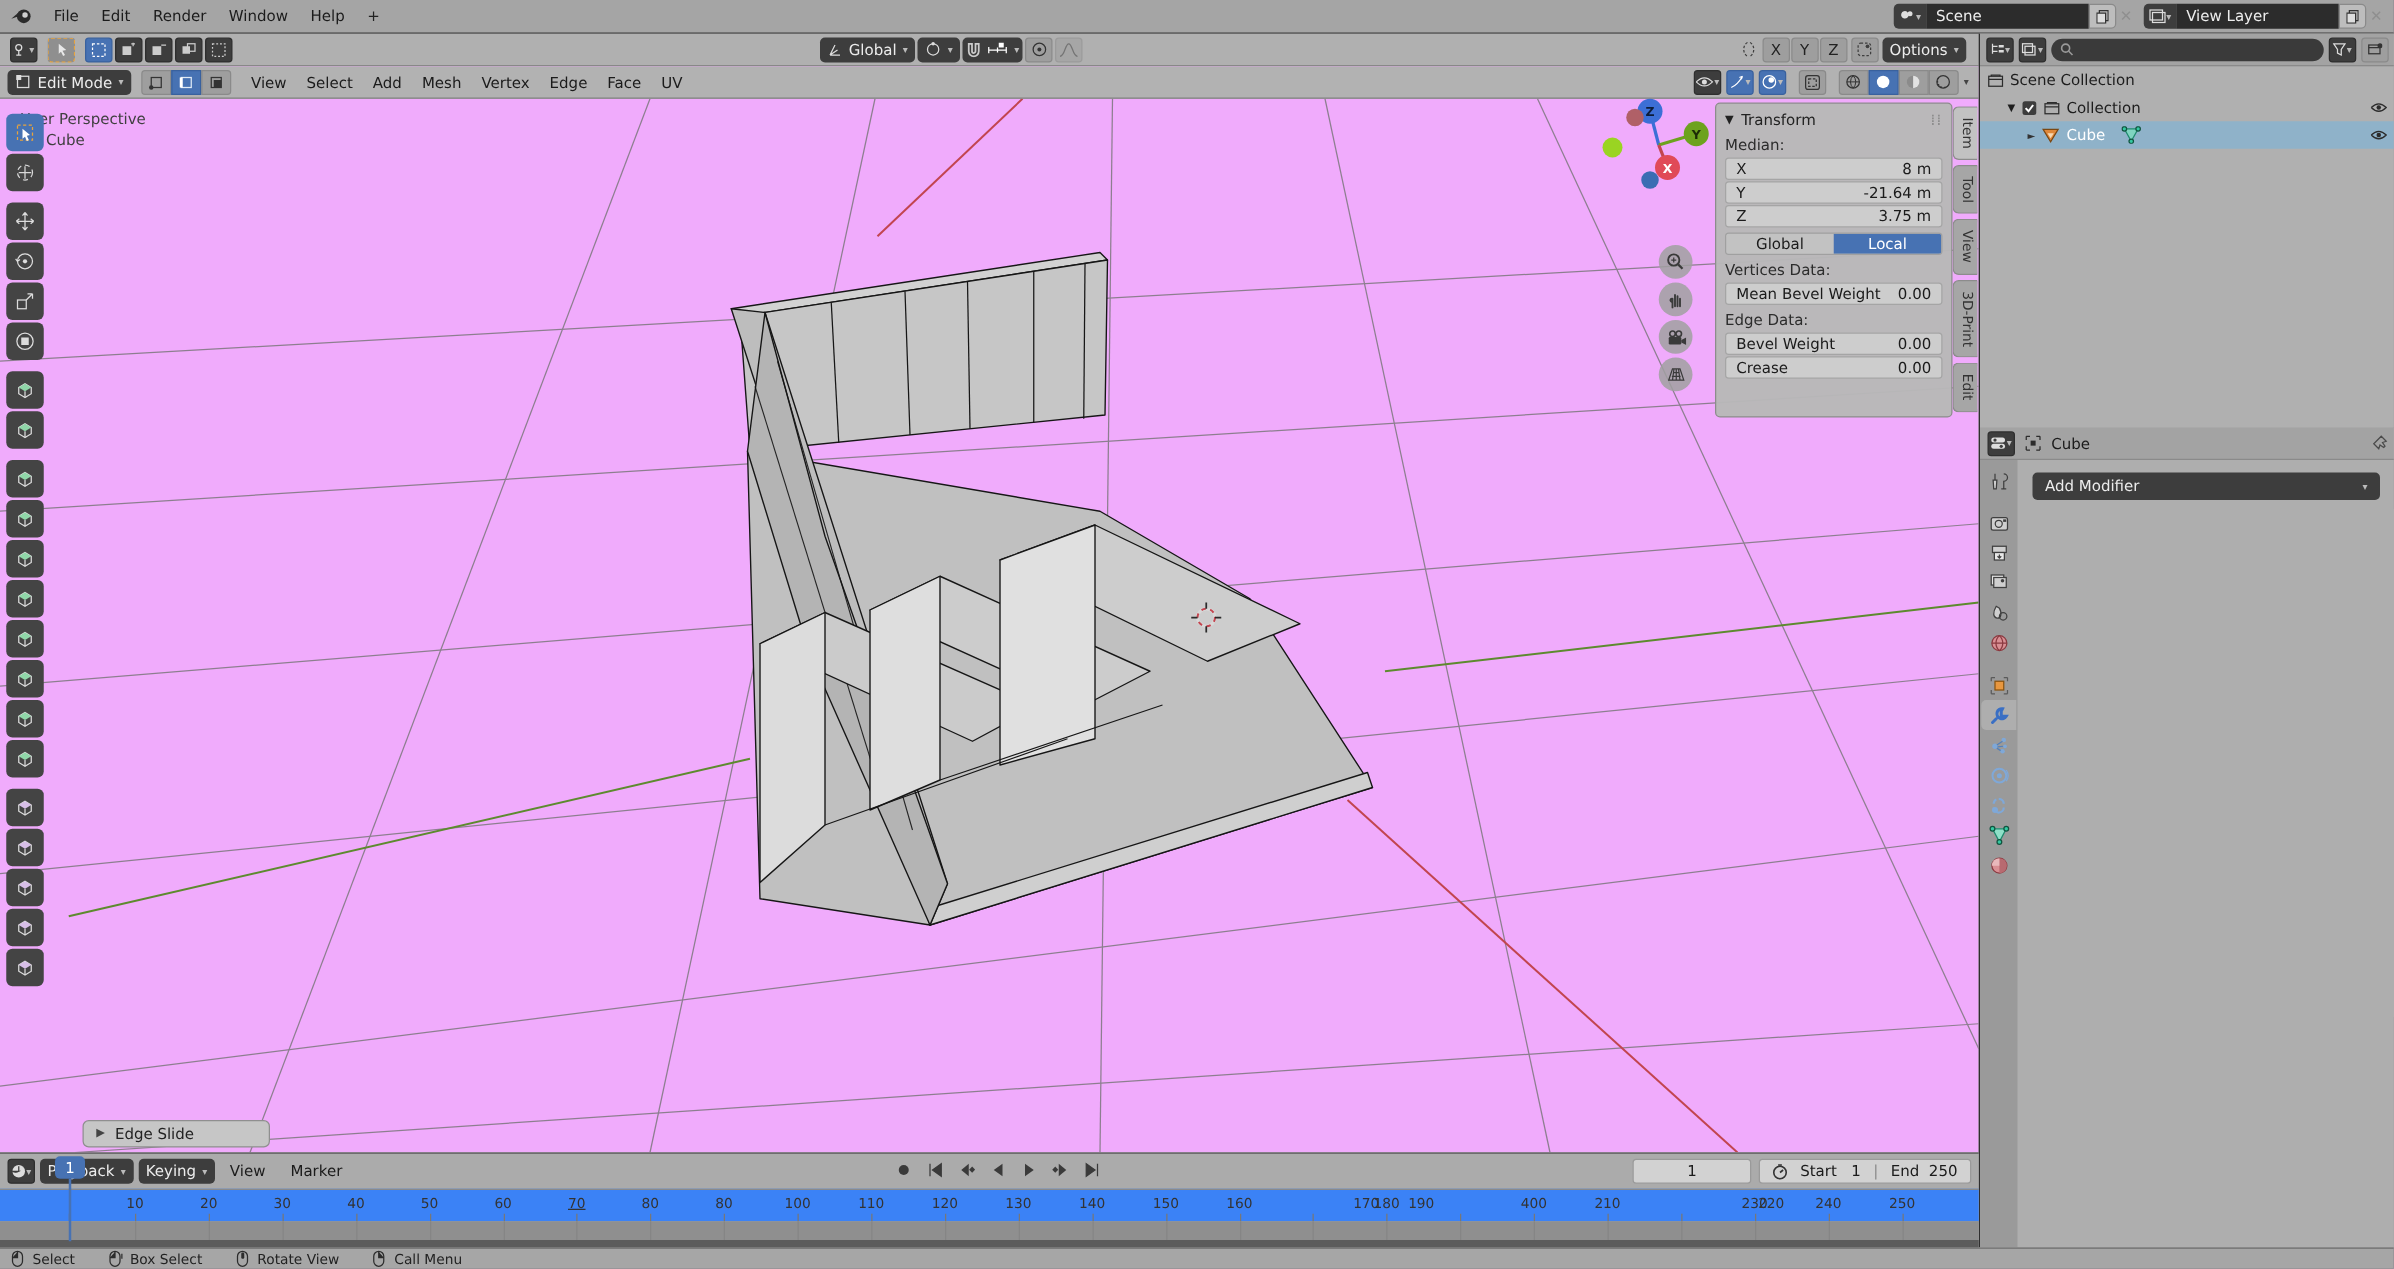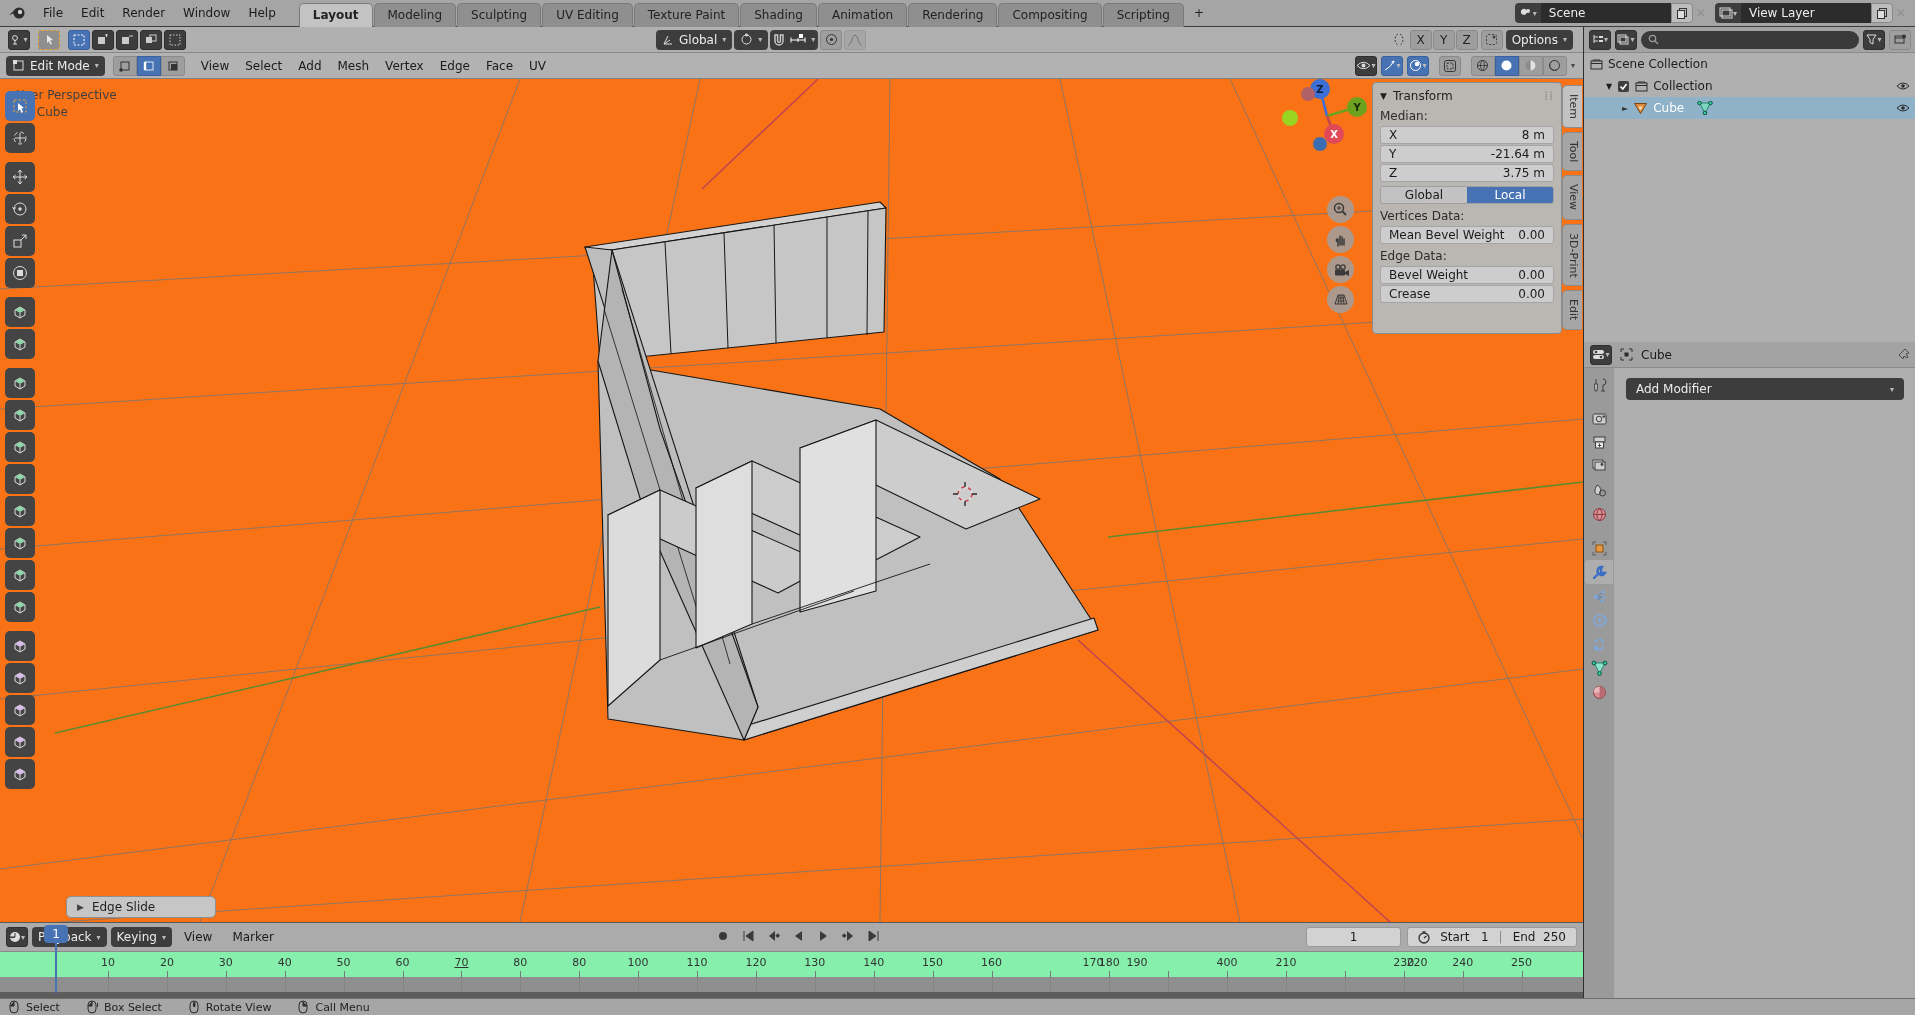--- a/index.html
+++ b/index.html
@@ -28,21 +28,21 @@
   .ts-group { display:flex; align-items:center; gap:2px; margin-left:8px; }
   .sm-btn { height:20px; min-width:22px; background:#9e9e9e; border:1px solid #8a8a8a; border-radius:3px; display:flex; align-items:center; justify-content:center; color:#222; }
   .sm-btn.dark { background:#3d3d3d; border-color:#2e2e2e; color:#e8e8e8; }
   .sm-btn.blue { background:#4772b3; border-color:#39619e; color:#fff; }
   .sm-btn.tool-active { border:1px dashed #e8a33d; background:#8f8f8f; }
   .dd { background:#3d3d3d; color:#ececec; border-radius:4px; height:20px; display:flex; align-items:center; padding:0 6px; gap:5px; }
   .chev { font-size:8px; color:#bbb; }
   #ts-right { margin-left:auto; display:flex; align-items:center; gap:3px; margin-right:10px; }
 
   
-  #viewport { left:0; top:53px; width:1583px; height:869px; background:#f97316; overflow:hidden; }
+  #viewport { left:0; top:53px; width:1583px; height:869px; background:#f0abfc; overflow:hidden; }
   #vp-header { left:0; top:0; width:1583px; height:26px; background:#b2b2b2; border-bottom:1px solid #808080; display:flex; align-items:center; z-index:30; }
   .vp-menu { padding:0 8px; height:26px; line-height:26px; }
   .selmode { width:24px; height:20px; background:#9e9e9e; border:1px solid #8a8a8a; display:flex; align-items:center; justify-content:center; }
   .selmode.active { background:#4772b3; border-color:#39619e; }
   #vp-header-right { margin-left:auto; display:flex; align-items:center; gap:4px; margin-right:8px; }
   #vp-text { left:16px; top:34px; color:#3f3f3f; font-size:12px; line-height:17px; z-index:5; }
 
   
   #toolbar { left:5px; top:38px; width:32px; z-index:25; display:flex; flex-direction:column; gap:2px; }
   .tool-btn { width:30px; height:30px; background:#444; border-radius:5px; display:flex; align-items:center; justify-content:center; }
@@ -85,21 +85,21 @@
   .prop-tab-gap { height:10px; }
   #prop-main { position:absolute; left:30px; top:26px; width:302px; height:630px; }
   #add-modifier { margin:10px 12px; height:22px; background:#3d3d3d; color:#ececec; border-radius:4px; display:flex; align-items:center; padding:0 10px; }
 
   
   #timeline { left:0; top:922px; width:1583px; height:76px; background:#ababab; border-top:1px solid #5a5a5a; }
   #tl-header { height:28px; display:flex; align-items:center; gap:4px; padding:0 6px; }
   #tl-center { position:absolute; left:712px; top:3px; display:flex; gap:3px; align-items:center; }
   #tl-right { margin-left:auto; display:flex; gap:6px; align-items:center; }
   .tl-field { background:#d2d2d2; border:1px solid #9a9a9a; border-radius:3px; height:20px; display:flex; align-items:center; padding:0 10px; gap:10px; color:#1b1b1b; }
-  #ruler { position:absolute; left:0; top:28px; width:1583px; height:26px; background:#86efac; border-top:1px solid #8a8a8a; }
+  #ruler { position:absolute; left:0; top:28px; width:1583px; height:26px; background:#3b82f6; border-top:1px solid #8a8a8a; }
   .ruler-num { position:absolute; top:4px; font-size:11px; color:#333; transform:translateX(-50%); }
   .ruler-tick { position:absolute; bottom:0; width:1px; height:6px; background:#777; }
   #cur-frame-pill { position:absolute; left:44px; top:2px; width:24px; height:18px; background:#4772b3; border-radius:4px; color:#fff; text-align:center; line-height:18px; z-index:3; }
   #playhead { position:absolute; left:55px; top:20px; width:2px; height:50px; background:#4772b3; z-index:2; }
   #tl-track { position:absolute; left:0; top:54px; width:1583px; height:15px; background:#8f8f8f; }
   #tl-scroll { position:absolute; left:0; top:69px; width:1583px; height:7px; background:#5c5c5c; }
   .tick-sub { position:absolute; top:0; width:1px; height:100%; background:#858585; }
 
   
   #statusbar { left:0; top:998px; width:1915px; height:17px; background:#a6a6a6; border-top:1px solid #6e6e6e; display:flex; align-items:center; padding:0 8px; gap:26px; font-size:11px; color:#222; }
@@ -119,32 +119,20 @@
           <circle cx="12" cy="6" r="2.2" fill="#cfcfcf"></circle>
           <path d="M1 9 L8 3 L10 6 Z" fill="#2b2b2b"></path>
         </svg>
     </div>
     <div id="topbar-menus" style="display: flex;">
         <div class="menu-item">File</div>
         <div class="menu-item">Edit</div>
         <div class="menu-item">Render</div>
         <div class="menu-item">Window</div>
         <div class="menu-item">Help</div>
-      </div>
-    <div id="workspace-tabs">
-        <div class="ws-tab active">Layout</div>
-        <div class="ws-tab">Modeling</div>
-        <div class="ws-tab">Sculpting</div>
-        <div class="ws-tab">UV Editing</div>
-        <div class="ws-tab">Texture Paint</div>
-        <div class="ws-tab">Shading</div>
-        <div class="ws-tab">Animation</div>
-        <div class="ws-tab">Rendering</div>
-        <div class="ws-tab">Compositing</div>
-        <div class="ws-tab">Scripting</div>
       </div>
     <div class="ws-add">+</div>
     <div id="topbar-right">
       <div class="id-block">
         <div class="id-icon-btn">
           <svg width="14" height="12" viewBox="0 0 14 12">
               <path d="M4 2 a3 3 0 1 0 3 5 a3 3 0 0 0 -3 -5" fill="#ddd"></path>
               <circle cx="9" cy="4" r="2" fill="#ddd"></circle>
             </svg>
           <span class="chev">▾</span>

